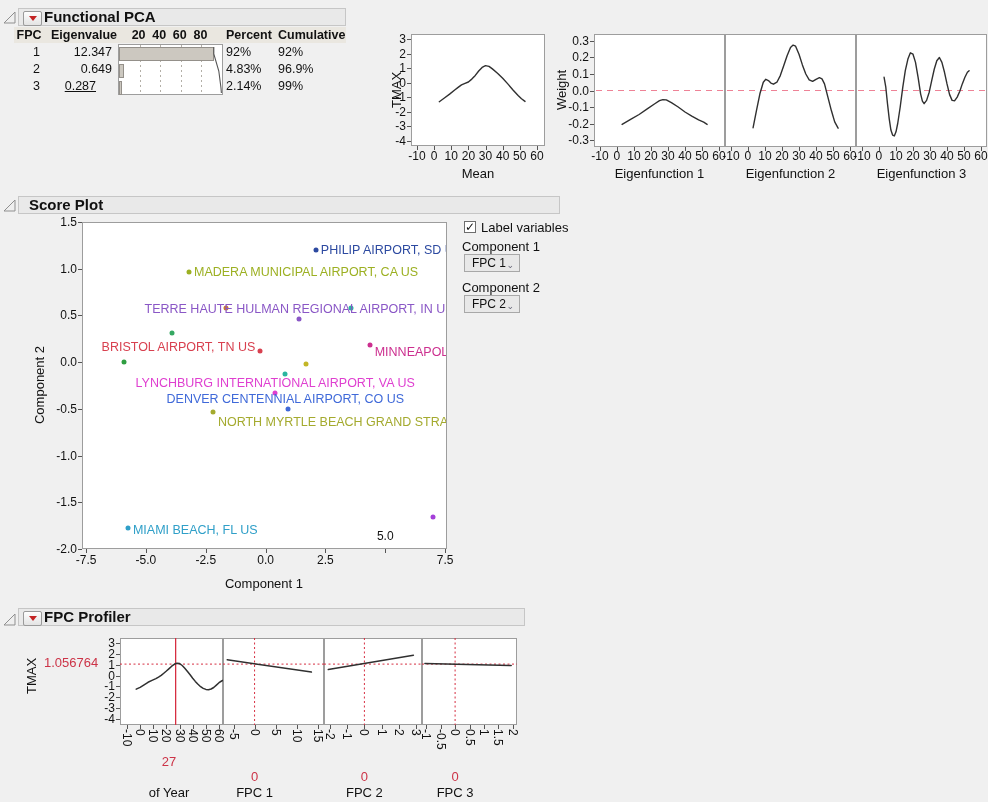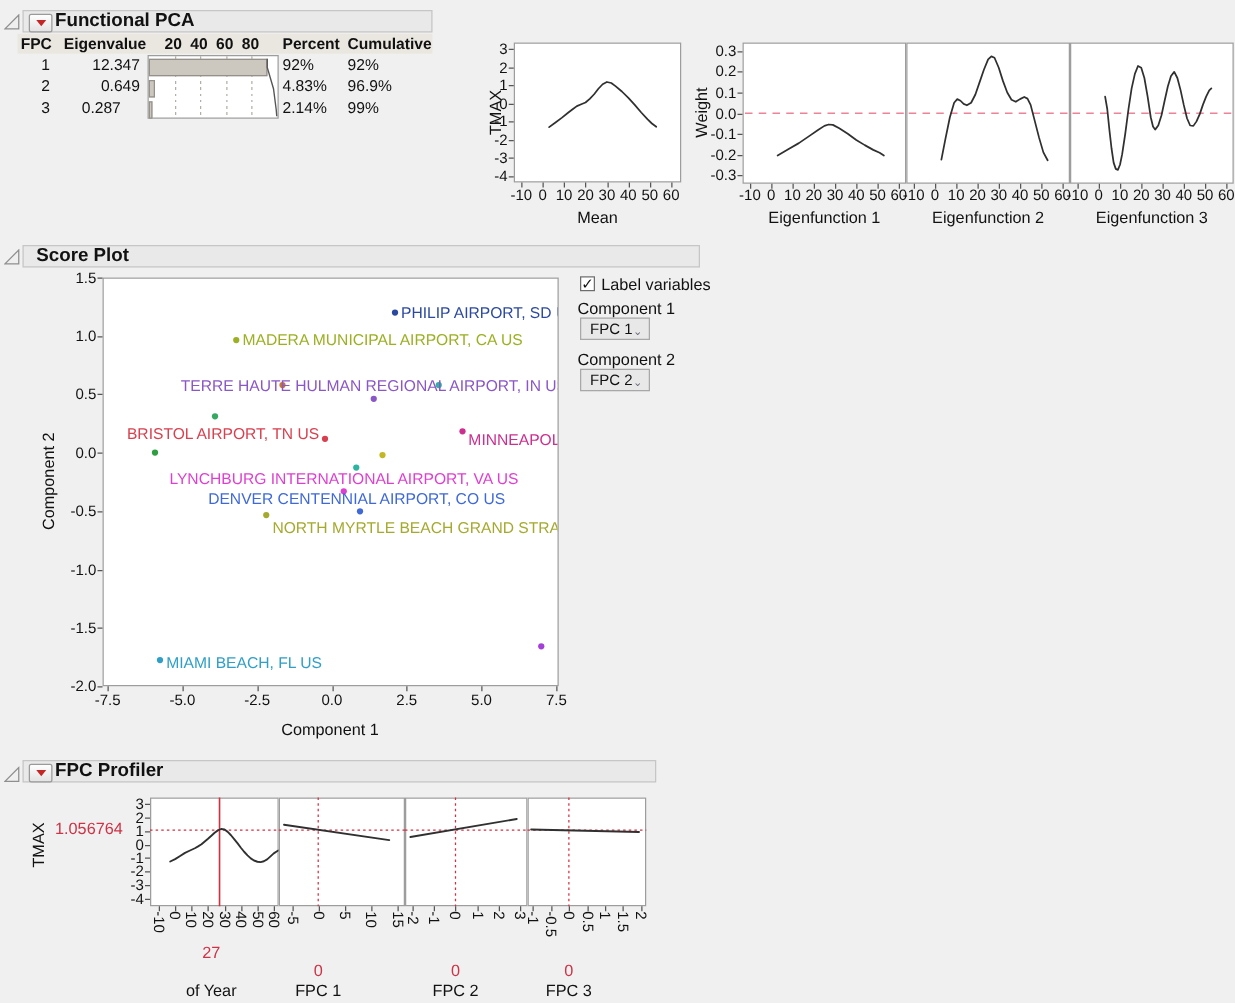--- a/index.html
+++ b/index.html
@@ -101,21 +101,21 @@
 
 <div class="tcell" style="left: 14px; top: 44px; width: 26px; text-align: right;">1</div>
     <div class="tcell" style="left: 48px; top: 44px; width: 64px; text-align: right;">12.347</div>
     <div class="tcell" style="left: 226px; top: 44px; width: 48px;">92%</div>
     <div class="tcell" style="left: 278px; top: 44px; width: 60px;">92%</div>
     <div class="tcell" style="left: 14px; top: 61px; width: 26px; text-align: right;">2</div>
     <div class="tcell" style="left: 48px; top: 61px; width: 64px; text-align: right;">0.649</div>
     <div class="tcell" style="left: 226px; top: 61px; width: 48px;">4.83%</div>
     <div class="tcell" style="left: 278px; top: 61px; width: 60px;">96.9%</div>
     <div class="tcell" style="left: 14px; top: 78px; width: 26px; text-align: right;">3</div>
-    <div class="tcell" style="left: 49px; top: 78px; width: 64px; text-align: center;">0.287</div>
+    <div class="tcell" style="left: 32px; top: 78px; width: 64px; text-align: right; text-decoration: underline;">0.287</div>
     <div class="tcell" style="left: 226px; top: 78px; width: 48px;">2.14%</div>
     <div class="tcell" style="left: 278px; top: 78px; width: 60px;">99%</div>
     <div class="thead" style="left: 138.6px; top: 27px; transform: translateX(-50%);">20</div>
     <div class="thead" style="left: 159.2px; top: 27px; transform: translateX(-50%);">40</div>
     <div class="thead" style="left: 179.8px; top: 27px; transform: translateX(-50%);">60</div>
     <div class="thead" style="left: 200.4px; top: 27px; transform: translateX(-50%);">80</div>
     <div class="frame" style="left: 411px; top: 34px; width: 134px; height: 112px;"></div>
     <svg class="plot" width="134" height="112" style="left: 411px; top: 34px;">
       <polyline fill="none" stroke="#303030" stroke-width="1.4" stroke-linejoin="round" stroke-linecap="round" points="28.3,67.7 33.4,64.0 38.6,60.1 43.7,56.0 47.1,53.4 50.5,50.9 54.0,49.4 57.4,48.0 60.8,45.1 64.3,41.4 67.7,37.0 71.1,33.4 74.5,31.6 78.0,32.4 81.4,34.9 86.5,39.2 91.7,44.3 96.8,49.9 102.0,56.0 107.1,61.5 110.5,64.8 114.0,67.4"></polyline>
     </svg>
@@ -252,21 +252,21 @@
     <div class="ticklab cx" style="left: 86.0689px; top: 554px;">-7.5</div>
     <div class="mark" style="left: 145.905px; top: 549px; width: 1px; height: 4px;"></div>
     <div class="ticklab cx" style="left: 145.905px; top: 554px;">-5.0</div>
     <div class="mark" style="left: 205.741px; top: 549px; width: 1px; height: 4px;"></div>
     <div class="ticklab cx" style="left: 205.741px; top: 554px;">-2.5</div>
     <div class="mark" style="left: 265.577px; top: 549px; width: 1px; height: 4px;"></div>
     <div class="ticklab cx" style="left: 265.577px; top: 554px;">0.0</div>
     <div class="mark" style="left: 325.413px; top: 549px; width: 1px; height: 4px;"></div>
     <div class="ticklab cx" style="left: 325.413px; top: 554px;">2.5</div>
     <div class="mark" style="left: 385.249px; top: 549px; width: 1px; height: 4px;"></div>
-    <div class="ticklab cx" style="left: 385.249px; top: 554px;">5.0</div>
+    <div class="ticklab cx" style="left: 385.249px; top: 530px;">5.0</div>
     <div class="mark" style="left: 445.085px; top: 549px; width: 1px; height: 4px;"></div>
     <div class="ticklab cx" style="left: 445.085px; top: 554px;">7.5</div>
     <div class="clip" style="left: 83px; top: 223px; width: 363px; height: 325px;">
       <div class="ptdot" style="left: 232.839px; top: 27.0286px; background: rgb(44, 73, 160);"></div>
       <div class="ptlab" style="color: rgb(44, 73, 160); left: 237.839px; top: 20.0286px;">PHILIP AIRPORT, SD US</div>
       <div class="ptdot" style="left: 105.987px; top: 48.5171px; background: rgb(156, 176, 34);"></div>
       <div class="ptlab" style="color: rgb(156, 176, 34); left: 110.987px; top: 41.5171px;">MADERA MUNICIPAL AIRPORT, CA US</div>
       <div class="ptdot" style="left: 143.085px; top: 84.9543px; background: rgb(200, 119, 46);"></div>
       <div class="ptdot" style="left: 267.544px; top: 84.9543px; background: rgb(43, 181, 160);"></div>
       <div class="ptdot" style="left: 216.085px; top: 96.1657px; background: rgb(138, 87, 198);"></div>

